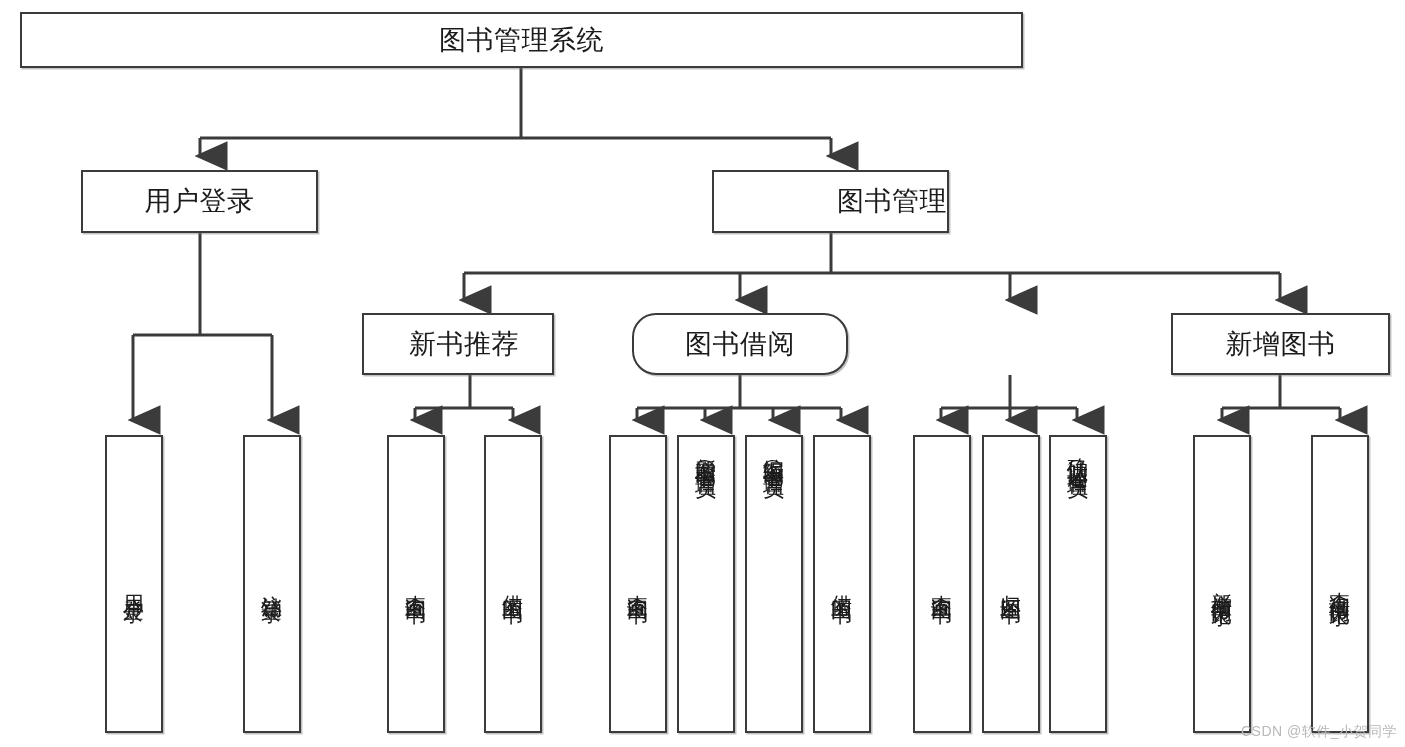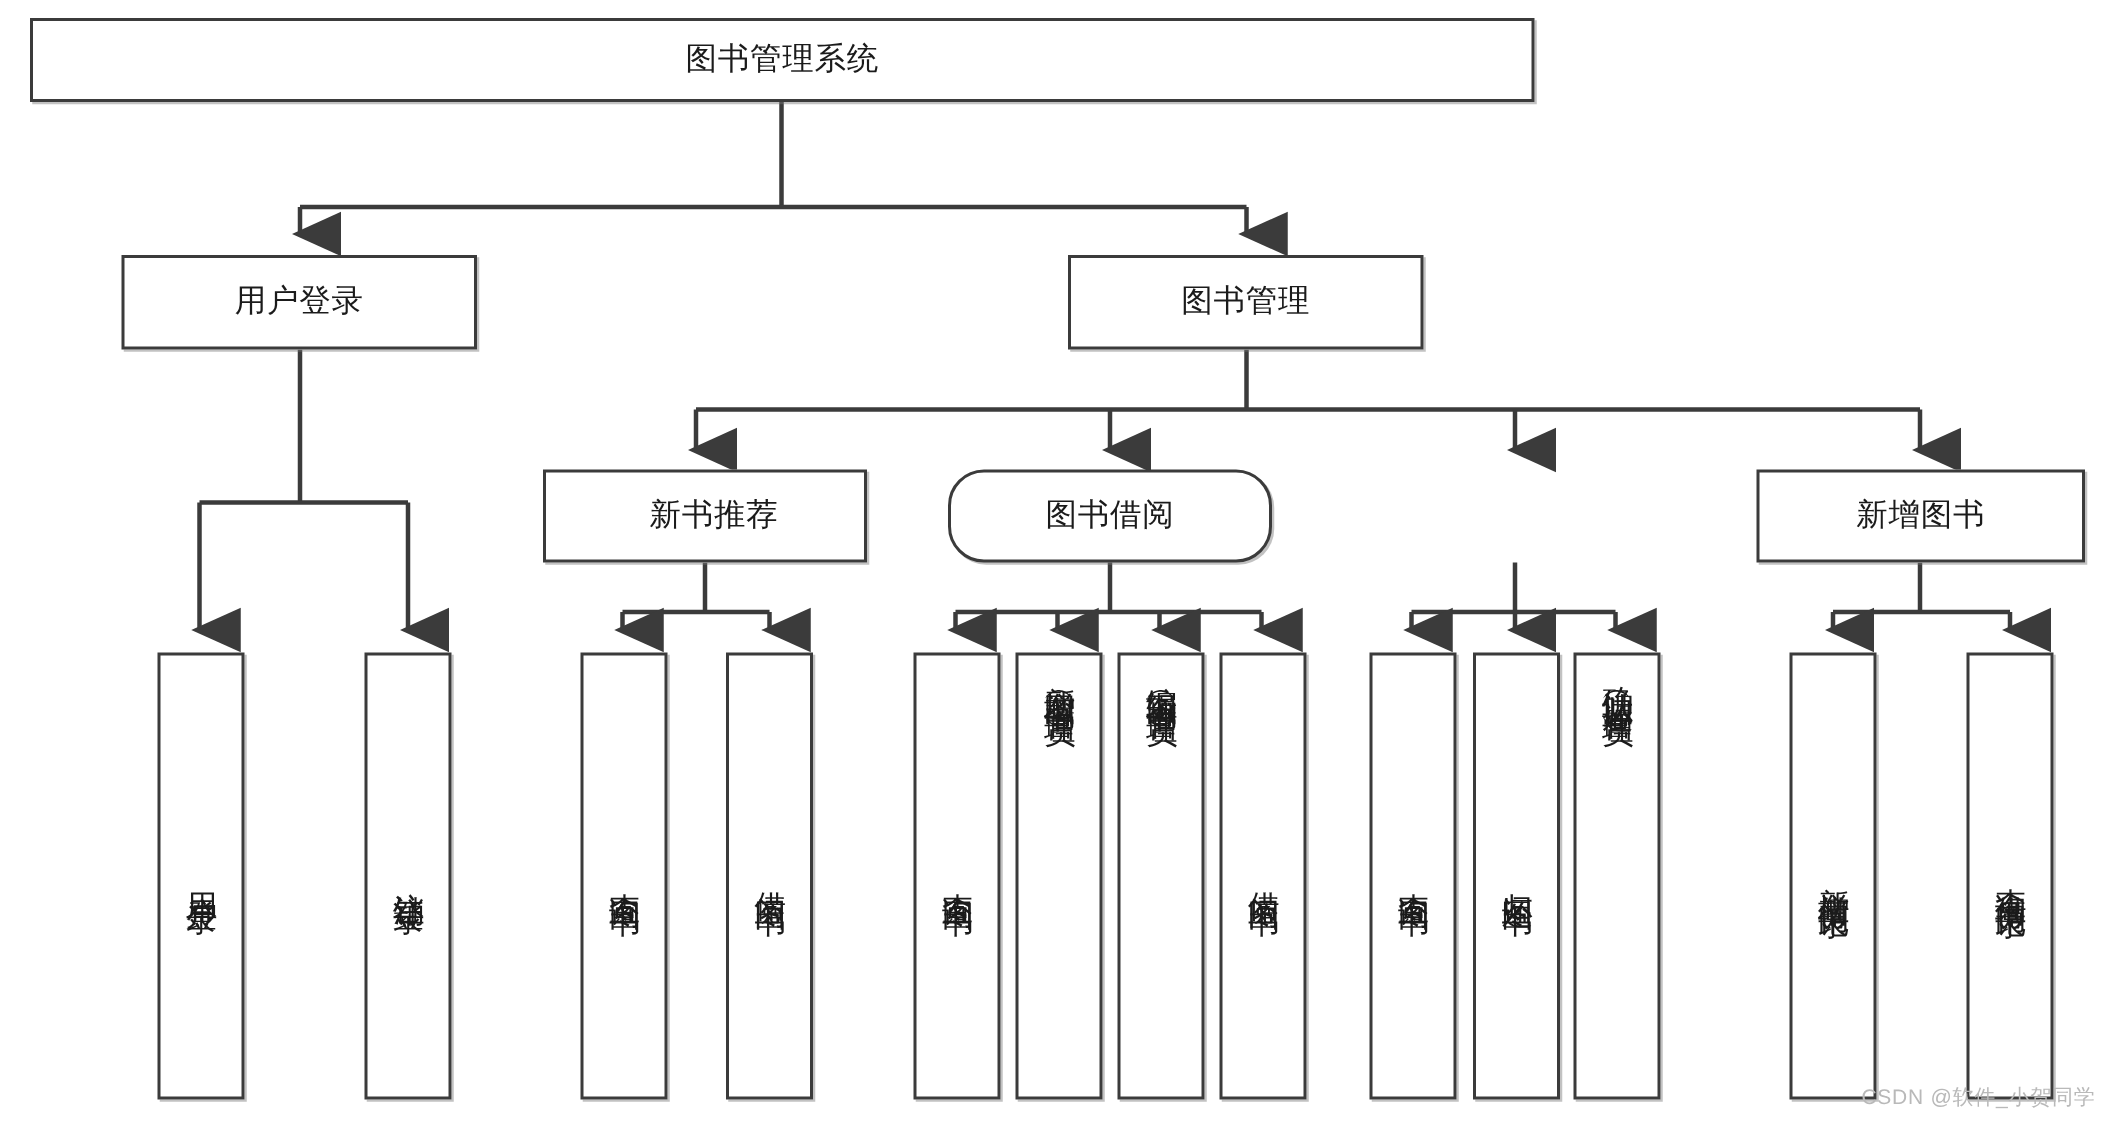--- a/index.html
+++ b/index.html
@@ -30,21 +30,21 @@
     box-sizing: border-box;
     background: #ffffff;
     border: 2.5px solid #3b3b3b;
     display: flex;
     align-items: center;
     justify-content: center;
     box-shadow: 1.5px 1.5px 0 rgba(120,120,120,0.45);
   }
   .node .label {
     color: #1b1b1b;
-    font-size: 21px;
+    font-size: 27px;
     line-height: 1.05;
     letter-spacing: 0.5px;
     white-space: nowrap;
   }
   .node.leaf {
     align-items: flex-start;
     justify-content: center;
     padding-top: 4px;
   }
   .node.leaf .label {
@@ -127,25 +127,25 @@
     </g>
   </svg>
 
   <div class="node" style="left:20px; top:12px; width:1003px; height:56px;">
     <span class="label">图书管理系统</span>
   </div>
 
   <div class="node" style="left:81px; top:170px; width:237px; height:63px;">
     <span class="label">用户登录</span>
   </div>
-  <div class="node" style="left:712px; top:170px; width:237px; height:63px;">
+  <div class="node" style="left:712px; top:170px; width:237px; height:63px;justify-content:flex-end;">
     <span class="label">图书管理</span>
   </div>
 
-  <div class="node" style="left:362px; top:313px; width:216px; height:62px;padding-left:12px;">
+  <div class="node" style="left:362px; top:313px; width:192px; height:62px;padding-left:12px;">
     <span class="label">新书推荐</span>
   </div>
   <div class="node" style="left:632px; top:313px; width:216px; height:62px;border-radius:24px;">
     <span class="label">图书借阅</span>
   </div>
   <div class="node" style="left:1171px; top:313px; width:219px; height:62px;">
     <span class="label">新增图书</span>
   </div>
 
   <div class="node leaf centered" style="left:105px; top:435px; width:58px; height:298px;">

